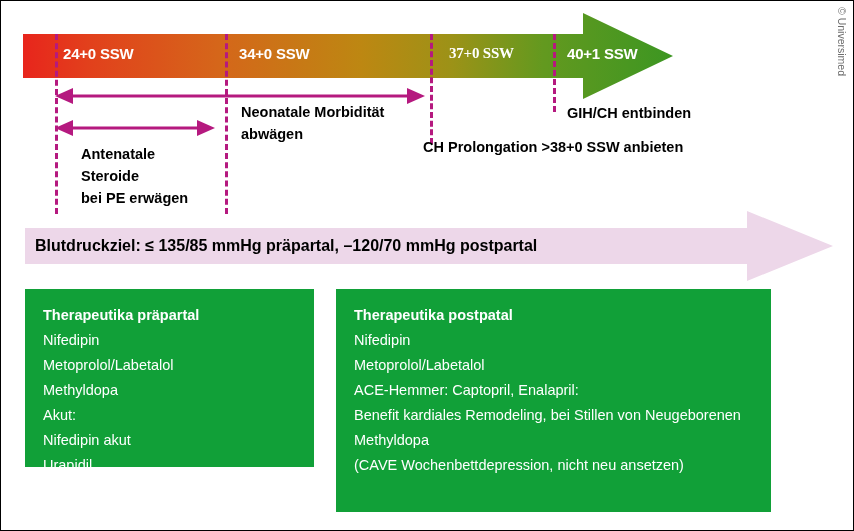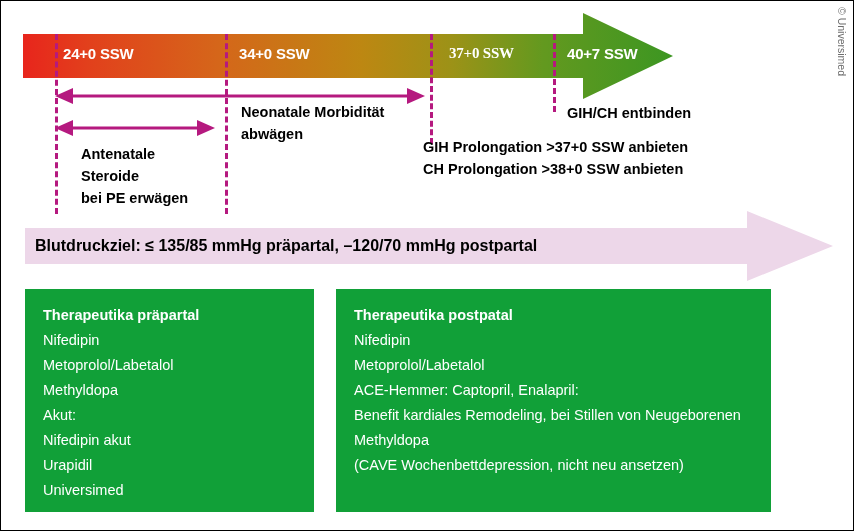--- a/index.html
+++ b/index.html
@@ -92,21 +92,21 @@
   }
 
   
   .green-box {
     position: absolute;
     background: #11a038;
     color: #ffffff;
     box-sizing: border-box;
     padding: 14px 0 10px 18px;
   }
-  #box-prepartal  { left: 24px;  top: 288px; width: 289px; height: 223px; }
+  #box-prepartal  { left: 24px;  top: 288px; width: 289px; height: 178px; }
   #box-postpartal { left: 335px; top: 288px; width: 435px; height: 223px; }
 
   .box-title {
     font-weight: bold;
     font-size: 14.5px;
     line-height: 25px;
     white-space: nowrap;
   }
   .box-line {
     font-weight: normal;
@@ -154,21 +154,21 @@
           <stop offset="1" stop-color="#3c9622"></stop>
         </linearGradient>
       </defs>
       <path d="M0,21 L560,21 L560,0 L650,43 L560,86 L560,65 L0,65 Z" fill="url(#ga-grad)"></path>
     </svg>
   </div>
 
   <div class="ssw-label" id="ssw-label-0">24+0 SSW</div>
   <div class="ssw-label" id="ssw-label-1">34+0 SSW</div>
   <div class="ssw-label" id="ssw-label-2">37+0 SSW</div>
-  <div class="ssw-label" id="ssw-label-3">40+7 SSW</div>
+  <div class="ssw-label" id="ssw-label-3">40+1 SSW</div>
 
   <div class="dash-guide" id="dash-guide-0"></div>
   <div class="dash-guide" id="dash-guide-1"></div>
   <div class="dash-guide" id="dash-guide-2"></div>
   <div class="dash-guide" id="dash-guide-3"></div>
 
   <div class="measure-arrow" style="left:54px; top:84px;">
     <svg width="370" height="22" viewBox="0 0 370 22">
       <line x1="14" y1="11" x2="356" y2="11" stroke="#b5197f" stroke-width="3"></line>
       <polygon points="0,11 18,3 18,19" fill="#b5197f"></polygon>
@@ -193,21 +193,20 @@
     <div>Antenatale</div>
     <div>Steroide</div>
     <div>bei PE erwägen</div>
   </div>
 
   <div class="tl-note" id="note-gihch">
     <div>GIH/CH entbinden</div>
   </div>
 
   <div class="tl-note" id="note-pe">
-    <div>GIH Prolongation &gt;37+0 SSW anbieten</div>
     <div>CH Prolongation &gt;38+0 SSW anbieten</div>
   </div>
 
   <div id="bp-arrow-wrap">
     <svg width="808" height="70" viewBox="0 0 808 70">
       <path d="M0,17 L722,17 L722,0 L808,35 L722,70 L722,53 L0,53 Z" fill="#edd7e9"></path>
     </svg>
   </div>
   <div id="bp-text">Blutdruckziel: ≤ 135/85 mmHg präpartal, –120/70 mmHg postpartal</div>
 

